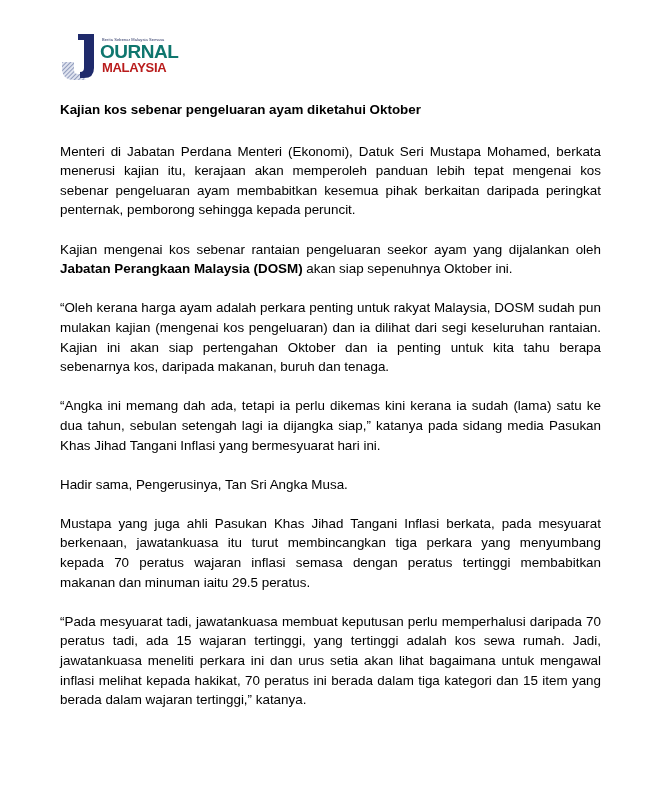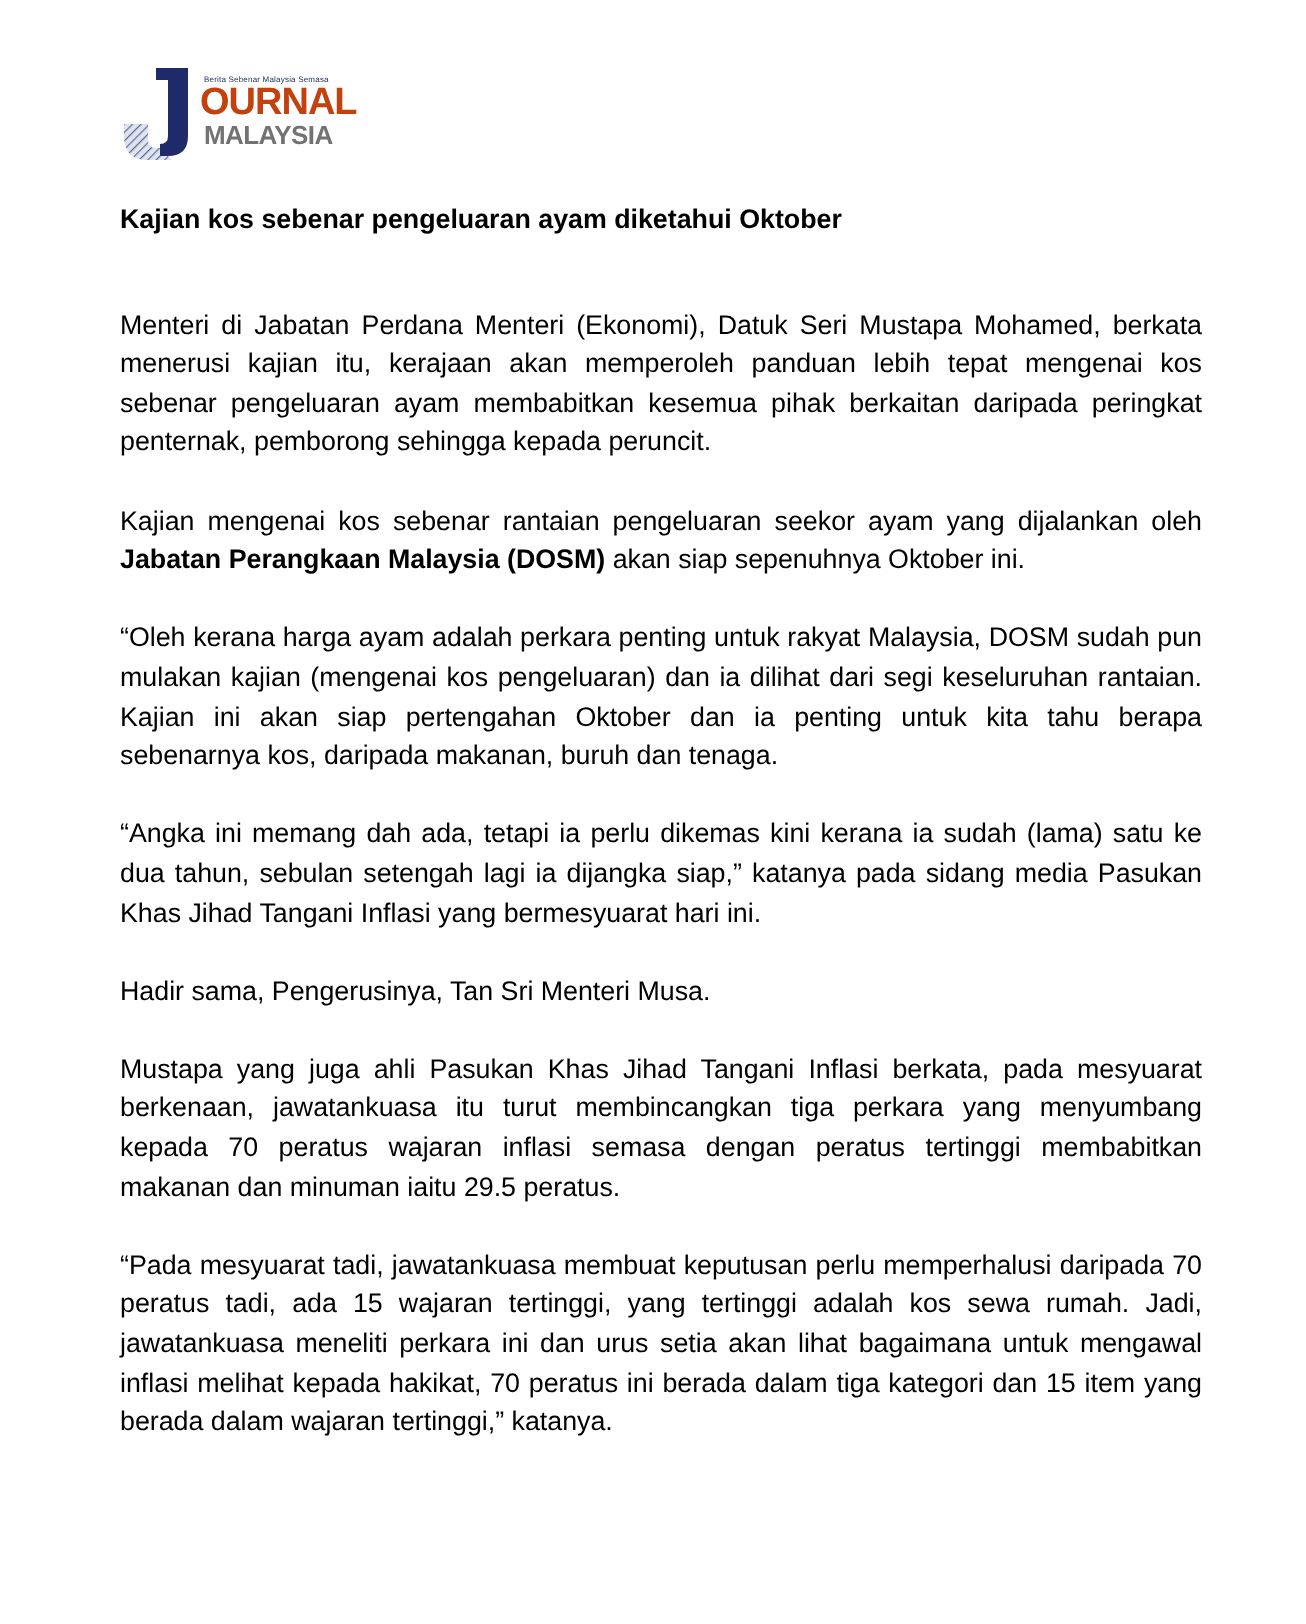--- a/index.html
+++ b/index.html
@@ -3,26 +3,26 @@
 <meta charset="utf-8">
 <style>
   html, body { margin: 0; padding: 0; background: #ffffff; }
   body { width: 653px; height: 812px; position: relative; overflow: hidden;
          font-family: "Liberation Sans", sans-serif; color: #000; }
   .logo { position: absolute; left: 60px; top: 31px; width: 120px; height: 50px; }
   .logo .j { position: absolute; left: 0; top: 3px; width: 40px; height: 46px; }
   .logo .tagline { position: absolute; left: 42px; top: 6px; font-size: 4px; color: #1f2a5c;
                    white-space: nowrap; letter-spacing: 0.1px; }
   .logo .ournal { position: absolute; left: 40px; top: 11px; font-size: 19px; font-weight: bold;
-                  color: #c2410c; letter-spacing: -0.5px; line-height: 19px; }
+                  color: #0f766e; letter-spacing: -0.5px; line-height: 19px; }
   .logo .malaysia { position: absolute; left: 42px; top: 30px; font-size: 13px; font-weight: bold;
-                    color: #737373; letter-spacing: -0.3px; line-height: 14px; }
+                    color: #b91c1c; letter-spacing: -0.3px; line-height: 14px; }
   .article { position: absolute; left: 60px; top: 100px; width: 541px;
              font-size: 13.4px; line-height: 19.6px; }
-  .article h1 { font-size: 13.4px; font-weight: bold; margin: 0 0 33px 0; line-height: 19.6px; }
+  .article h1 { font-size: 13.4px; font-weight: bold; margin: 0 0 22px 0; line-height: 19.6px; }
   .article p { margin: 0 0 19.6px 0; text-align: justify; }
   .article p.left { text-align: left; }
 </style>
 </head>
 <body>
 
 <div class="logo">
   <svg class="j" viewBox="0 0 40 46">
     <defs>
       <pattern id="hatch" width="3" height="3" patternUnits="userSpaceOnUse" patternTransform="rotate(45)">
@@ -39,17 +39,17 @@
 </div>
 
 <div class="article">
   <h1>Kajian kos sebenar pengeluaran ayam diketahui Oktober</h1>
 
   <p>Menteri di Jabatan Perdana Menteri (Ekonomi), Datuk Seri Mustapa Mohamed, berkata menerusi kajian itu, kerajaan akan memperoleh panduan lebih tepat mengenai kos sebenar pengeluaran ayam membabitkan kesemua pihak berkaitan daripada peringkat penternak, pemborong sehingga kepada peruncit.</p>
 
   <p><span>Kajian mengenai kos sebenar rantaian pengeluaran seekor ayam yang dijalankan oleh </span><b>Jabatan Perangkaan Malaysia (DOSM)</b><span> akan siap sepenuhnya Oktober ini.</span></p>
   <p>“Oleh kerana harga ayam adalah perkara penting untuk rakyat Malaysia, DOSM sudah pun mulakan kajian (mengenai kos pengeluaran) dan ia dilihat dari segi keseluruhan rantaian. Kajian ini akan siap pertengahan Oktober dan ia penting untuk kita tahu berapa sebenarnya kos, daripada makanan, buruh dan tenaga.</p>
   <p>“Angka ini memang dah ada, tetapi ia perlu dikemas kini kerana ia sudah (lama) satu ke dua tahun, sebulan setengah lagi ia dijangka siap,” katanya pada sidang media Pasukan Khas Jihad Tangani Inflasi yang bermesyuarat hari ini.</p>
-  <p class="left">Hadir sama, Pengerusinya, Tan Sri Menteri Musa.</p>
+  <p class="left">Hadir sama, Pengerusinya, Tan Sri Angka Musa.</p>
   <p>Mustapa yang juga ahli Pasukan Khas Jihad Tangani Inflasi berkata, pada mesyuarat berkenaan, jawatankuasa itu turut membincangkan tiga perkara yang menyumbang kepada 70 peratus wajaran inflasi semasa dengan peratus tertinggi membabitkan makanan dan minuman iaitu 29.5 peratus.</p>
   <p>“Pada mesyuarat tadi, jawatankuasa membuat keputusan perlu memperhalusi daripada 70 peratus tadi, ada 15 wajaran tertinggi, yang tertinggi adalah kos sewa rumah. Jadi, jawatankuasa meneliti perkara ini dan urus setia akan lihat bagaimana untuk mengawal inflasi melihat kepada hakikat, 70 peratus ini berada dalam tiga kategori dan 15 item yang berada dalam wajaran tertinggi,” katanya.</p>
 
 </div>
 
 </body></html>

